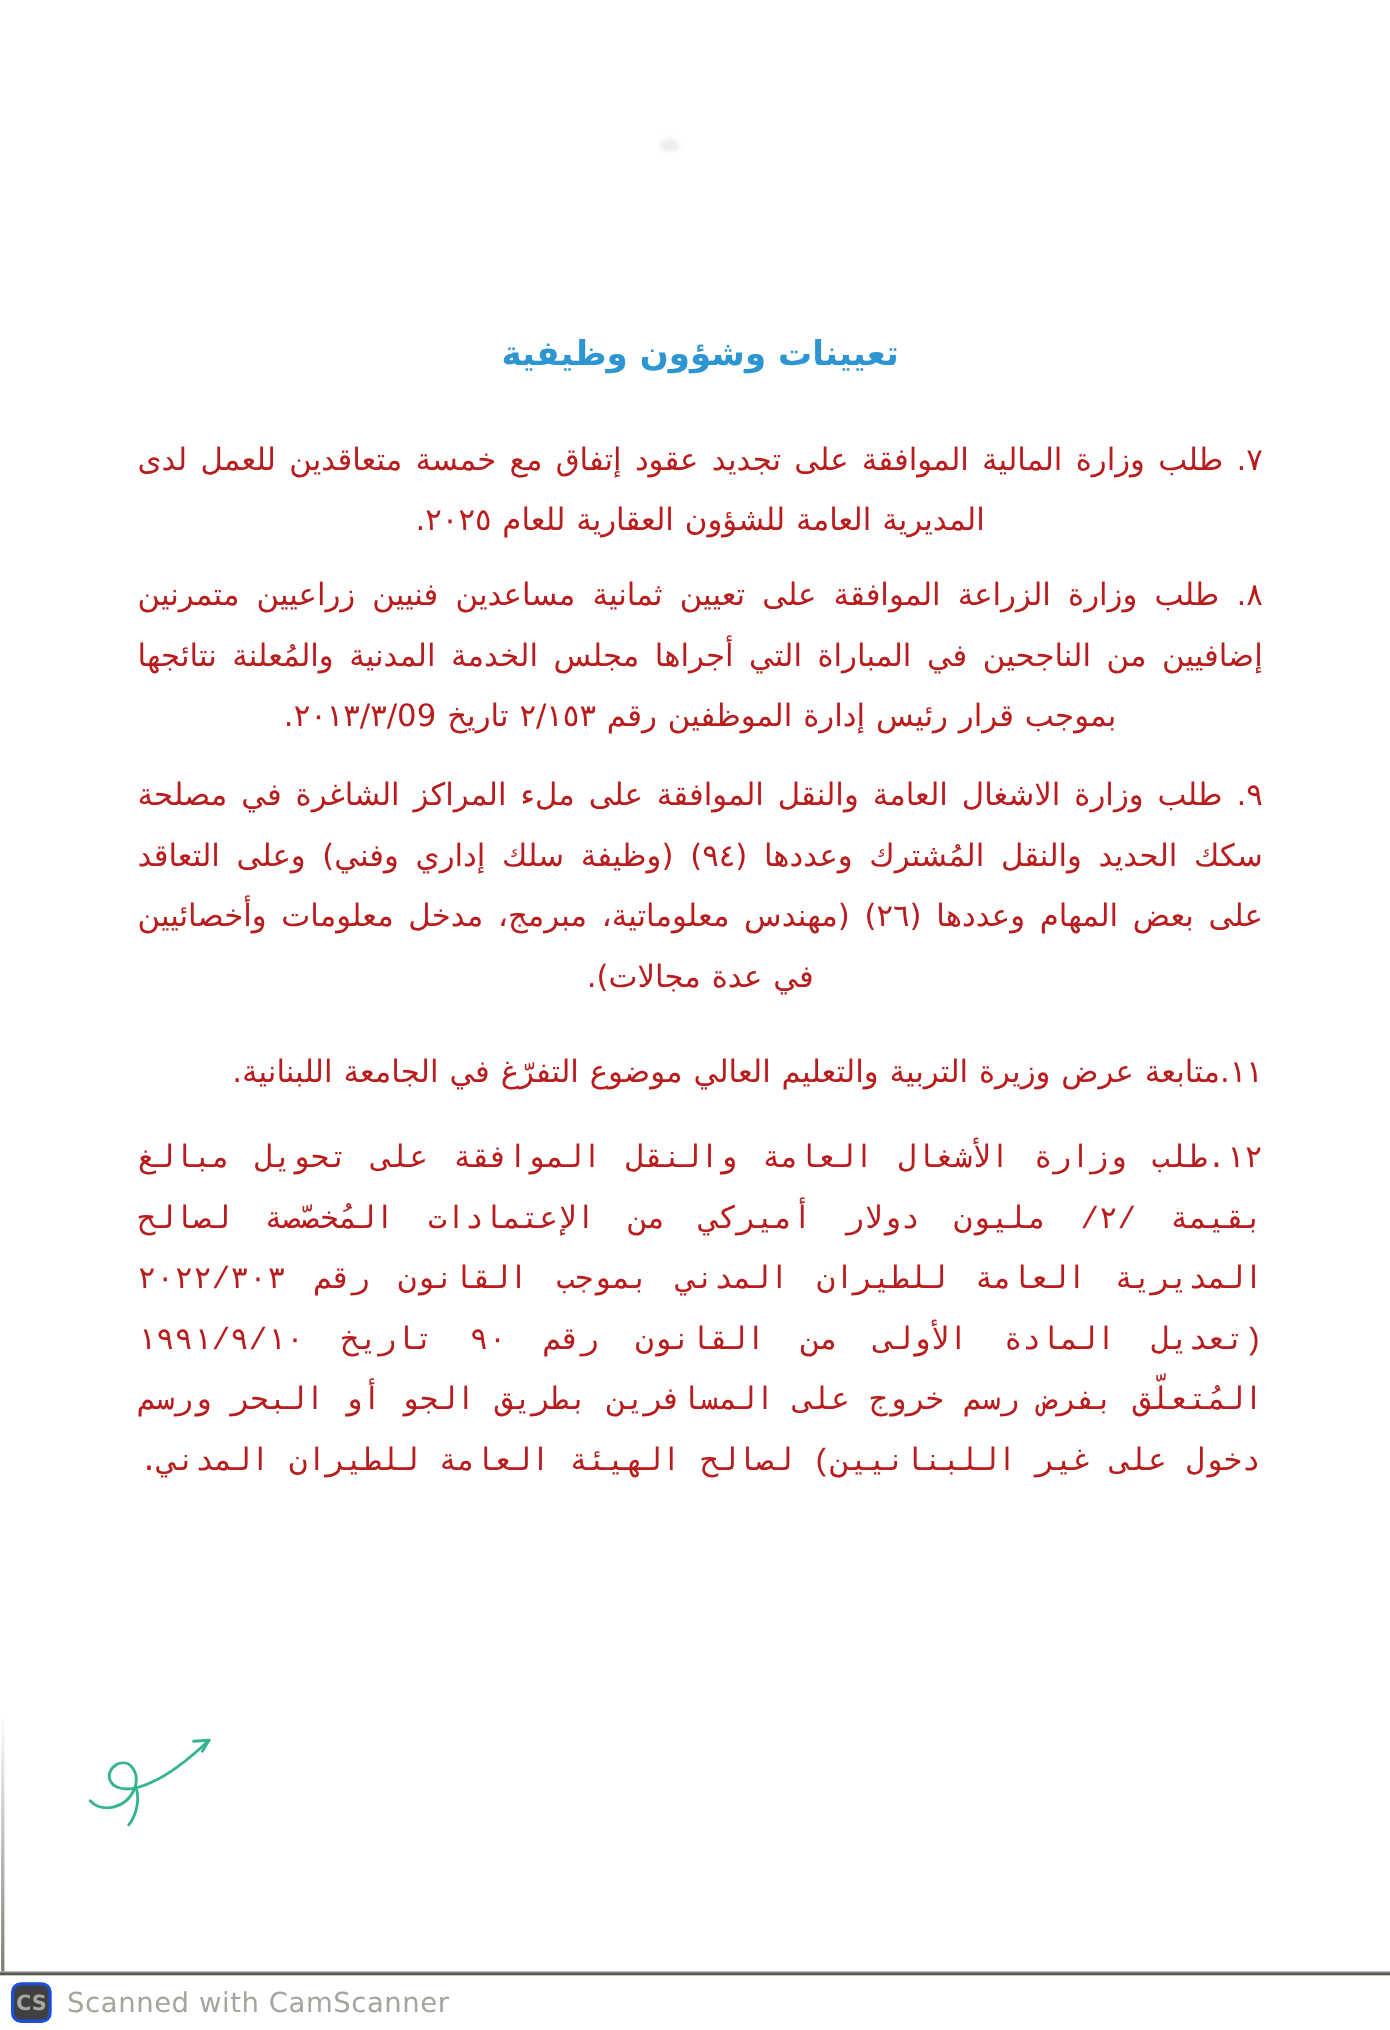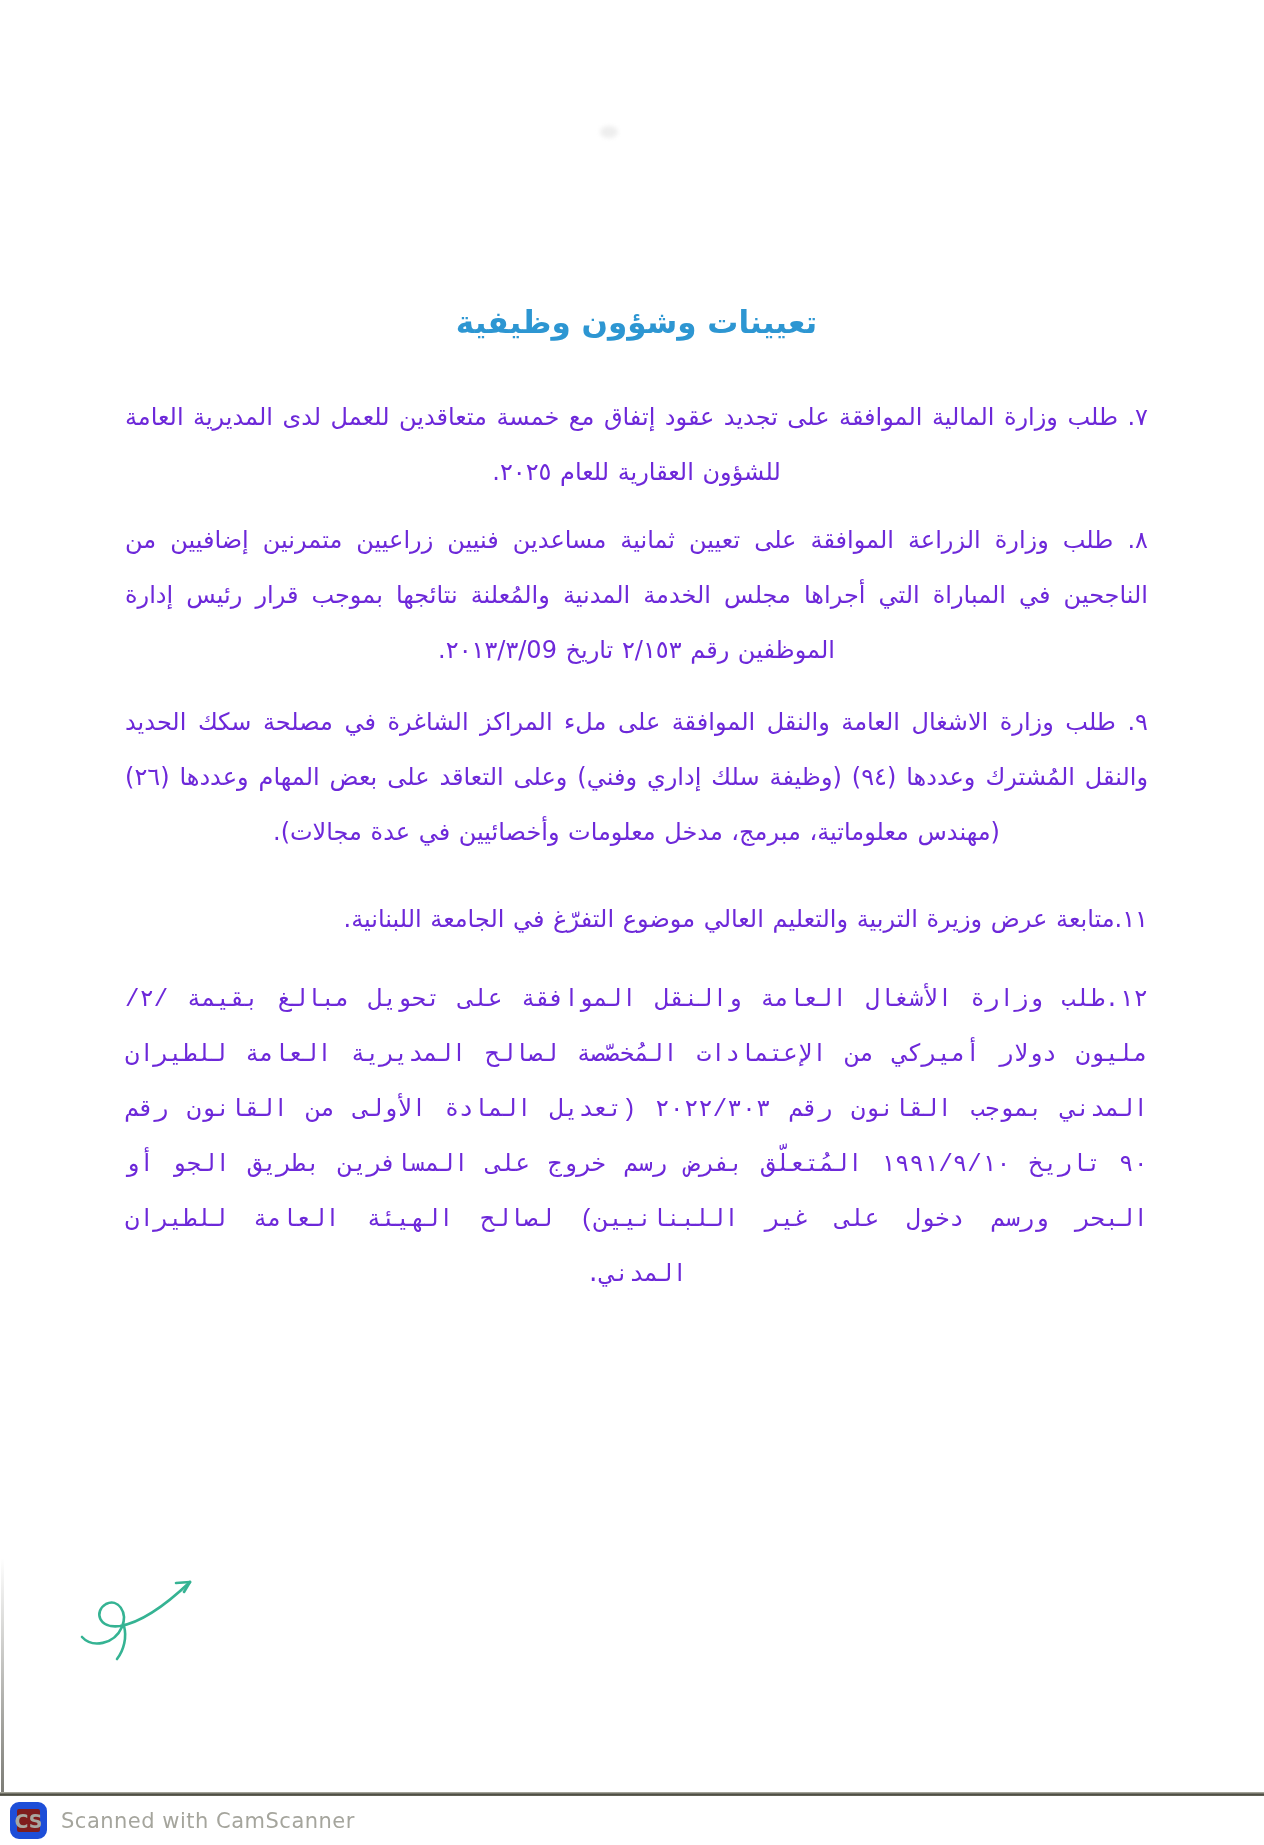--- a/index.html
+++ b/index.html
@@ -26,26 +26,26 @@
     margin: 0; text-align: center;
     font-size: 31px; line-height: 45px;
     font-weight: bold;
     color: #2d96d2;
     letter-spacing: 0.5px;
   }
   .doc h2.h-first { margin-top: 300px; }
   .doc h2.h-second { margin-top: 88px; }
   .doc p.item {
     margin: 0;
-    font-size: 24px;
+    font-size: 28px;
     line-height: 55px;
     text-align: justify;
     text-align-last: center;
     word-spacing: 1px;
-    color: #6d28d9;
+    color: #b91c1c;
   }
   .doc p.single { text-align-last: right; }
   .doc p.i7  { margin-top: 45px; }
   .doc p.i8  { margin-top: 13px; }
   .doc p.i9  { margin-top: 17px; }
   .doc p.i10 { margin-top: 12px; }
   .doc p.i11 { margin-top: 32px; }
   .doc p.i12 { margin-top: 25px; font-family: Liberation Mono, monospace; }
   .doc p.i13 { margin-top: 5px; }
 
@@ -71,29 +71,29 @@
   }
   .footer {
     position: absolute; left: 0; top: 1796px;
     width: 1264px; height: 49px;
     background: #ffffff;
     display: flex; align-items: center;
   }
   .cs-badge {
     margin-left: 10px;
     width: 37px; height: 37px;
-    border: 7px solid #1d4ed8;
+    border: 3px solid #1d4ed8;
     border-radius: 9px;
     display: flex; align-items: center; justify-content: center;
     font-size: 19px; font-weight: bold; color: #a8a8a0;
-    background: #7f1d1d;
+    background: #404040;
   }
   .footer-caption {
     margin-left: 14px;
-    font-size: 21px;
+    font-size: 25px;
     color: #a5a59d;
     letter-spacing: 0.5px;
   }
 </style>
 </head>
 <body>
 
 <div class="scan">
   <div class="smudge"></div>
 

